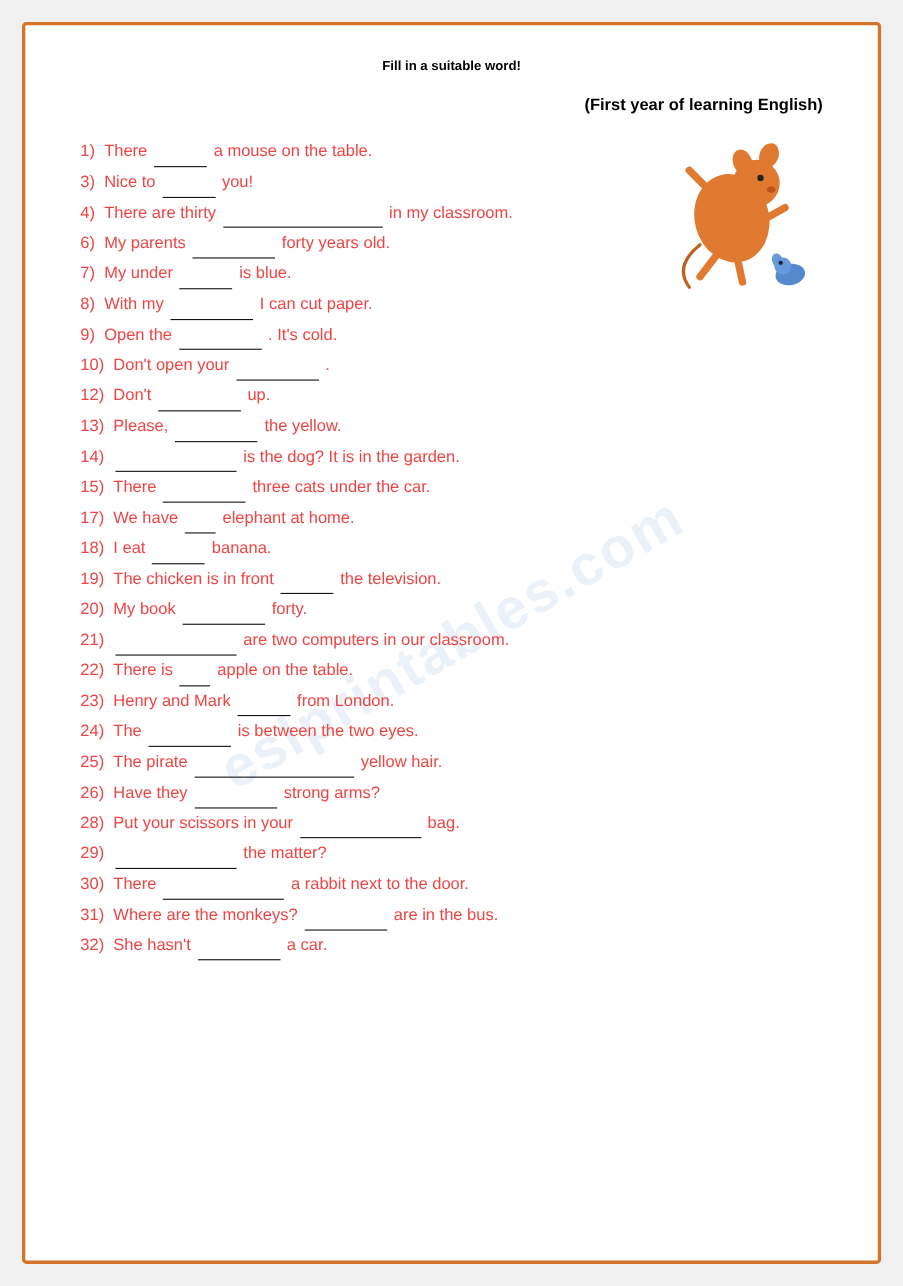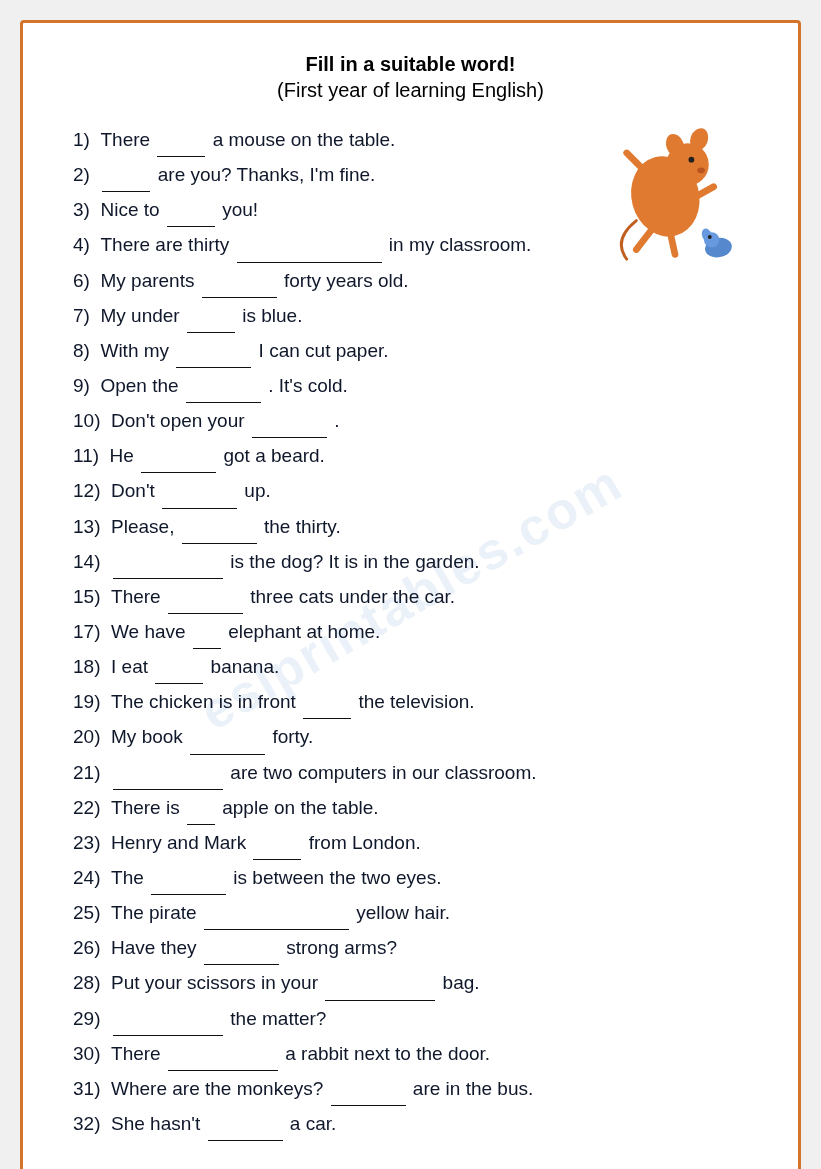--- a/index.html
+++ b/index.html
@@ -17,39 +17,39 @@
       min-height: 1129px;
       background: #fff;
       border: 3px solid #d4732a;
       border-radius: 4px;
       padding: 30px 50px 30px 50px;
       position: relative;
     }
     .title {
       text-align: center;
       font-weight: bold;
-      font-size: 20px;
-      margin-bottom: 3px;
+      font-size: 12px;
+      margin-bottom: 20px;
       font-family: Arial, sans-serif;
     }
     .subtitle {
-      text-align: center;
-      font-weight: normal;
-      font-size: 20px;
+      text-align: right;
+      font-weight: bold;
+      font-size: 15px;
       margin-bottom: 20px;
       font-family: Arial, sans-serif;
     }
     .questions-area {
       position: relative;
     }
     .question {
-      font-size: 19px;
+      font-size: 15px;
       line-height: 1.85;
       font-family: Arial, sans-serif;
-      color: #0f172a;
+      color: #ef4444;
     }
     .blank {
       display: inline-block;
       border-bottom: 1px solid #111;
       min-width: 60px;
       height: 14px;
       vertical-align: bottom;
       margin: 0 2px;
     }
     
@@ -111,31 +111,29 @@
       <line x1="90" y1="112" x2="95" y2="135" stroke="#e07a30" stroke-width="7" stroke-linecap="round"></line>
 
       <ellipse cx="140" cy="128" rx="14" ry="10" fill="#5588cc" transform="rotate(-10 140 128)"></ellipse>
       <circle cx="133" cy="120" r="8" fill="#6699dd"></circle>
       <ellipse cx="128" cy="115" rx="5" ry="7" fill="#6699dd" transform="rotate(-20 128 115)"></ellipse>
       <circle cx="131" cy="117" r="2" fill="#222"></circle>
     </svg>
 
     <div id="questions-container">
         <div class="question"><span>1)&nbsp;&nbsp;</span><span>There </span><span class="blank" style="min-width:48px"></span><span> a mouse on the table.</span></div>
-        <div class="question"><span>2)&nbsp;&nbsp;</span><span class="blank" style="min-width:48px"></span><span> are you? Thanks, I'm fine.</span></div>
         <div class="question"><span>3)&nbsp;&nbsp;</span><span>Nice to </span><span class="blank" style="min-width:48px"></span><span> you!</span></div>
         <div class="question"><span>4)&nbsp;&nbsp;</span><span>There are thirty </span><span class="blank" style="min-width:145px"></span><span> in my classroom.</span></div>
         <div class="question"><span>6)&nbsp;&nbsp;</span><span>My parents </span><span class="blank" style="min-width:75px"></span><span> forty years old.</span></div>
         <div class="question"><span>7)&nbsp;&nbsp;</span><span>My under </span><span class="blank" style="min-width:48px"></span><span> is blue.</span></div>
         <div class="question"><span>8)&nbsp;&nbsp;</span><span>With my </span><span class="blank" style="min-width:75px"></span><span> I can cut paper.</span></div>
         <div class="question"><span>9)&nbsp;&nbsp;</span><span>Open the </span><span class="blank" style="min-width:75px"></span><span> . It's cold.</span></div>
         <div class="question"><span>10)&nbsp;&nbsp;</span><span>Don't open your </span><span class="blank" style="min-width:75px"></span><span> .</span></div>
-        <div class="question"><span>11)&nbsp;&nbsp;</span><span>He </span><span class="blank" style="min-width:75px"></span><span> got a beard.</span></div>
         <div class="question"><span>12)&nbsp;&nbsp;</span><span>Don't </span><span class="blank" style="min-width:75px"></span><span> up.</span></div>
-        <div class="question"><span>13)&nbsp;&nbsp;</span><span>Please, </span><span class="blank" style="min-width:75px"></span><span> the thirty.</span></div>
+        <div class="question"><span>13)&nbsp;&nbsp;</span><span>Please, </span><span class="blank" style="min-width:75px"></span><span> the yellow.</span></div>
         <div class="question"><span>14)&nbsp;&nbsp;</span><span class="blank" style="min-width:110px"></span><span> is the dog? It is in the garden.</span></div>
         <div class="question"><span>15)&nbsp;&nbsp;</span><span>There </span><span class="blank" style="min-width:75px"></span><span> three cats under the car.</span></div>
         <div class="question"><span>17)&nbsp;&nbsp;</span><span>We have </span><span class="blank" style="min-width:28px"></span><span> elephant at home.</span></div>
         <div class="question"><span>18)&nbsp;&nbsp;</span><span>I eat </span><span class="blank" style="min-width:48px"></span><span> banana.</span></div>
         <div class="question"><span>19)&nbsp;&nbsp;</span><span>The chicken is in front </span><span class="blank" style="min-width:48px"></span><span> the television.</span></div>
         <div class="question"><span>20)&nbsp;&nbsp;</span><span>My book </span><span class="blank" style="min-width:75px"></span><span> forty.</span></div>
         <div class="question"><span>21)&nbsp;&nbsp;</span><span class="blank" style="min-width:110px"></span><span> are two computers in our classroom.</span></div>
         <div class="question"><span>22)&nbsp;&nbsp;</span><span>There is </span><span class="blank" style="min-width:28px"></span><span> apple on the table.</span></div>
         <div class="question"><span>23)&nbsp;&nbsp;</span><span>Henry and Mark </span><span class="blank" style="min-width:48px"></span><span> from London.</span></div>
         <div class="question"><span>24)&nbsp;&nbsp;</span><span>The </span><span class="blank" style="min-width:75px"></span><span> is between the two eyes.</span></div>

